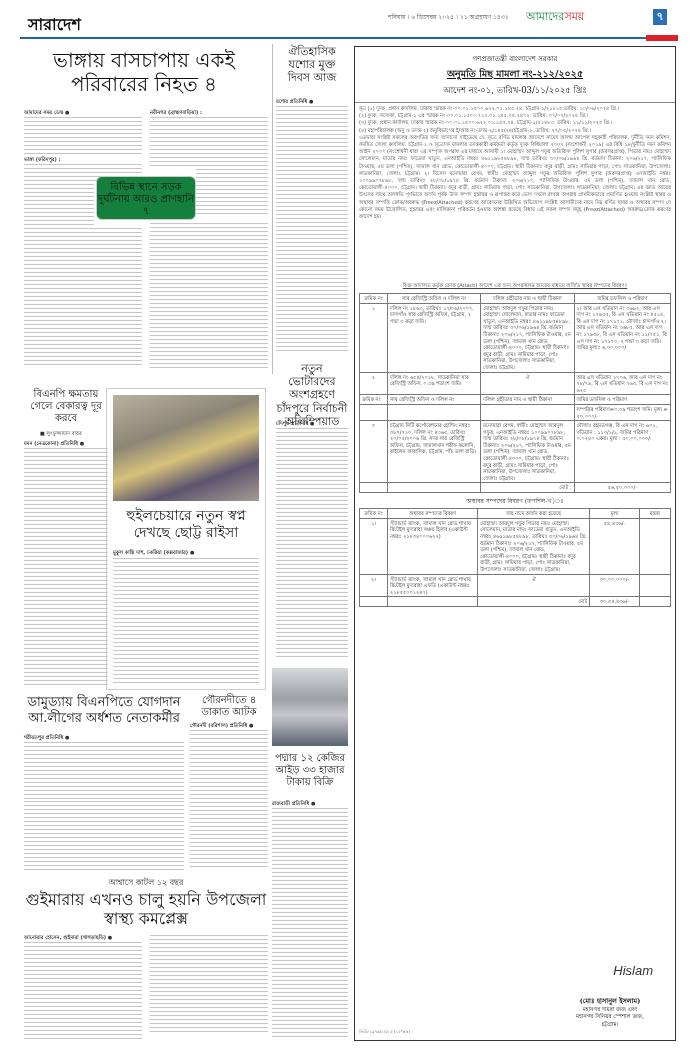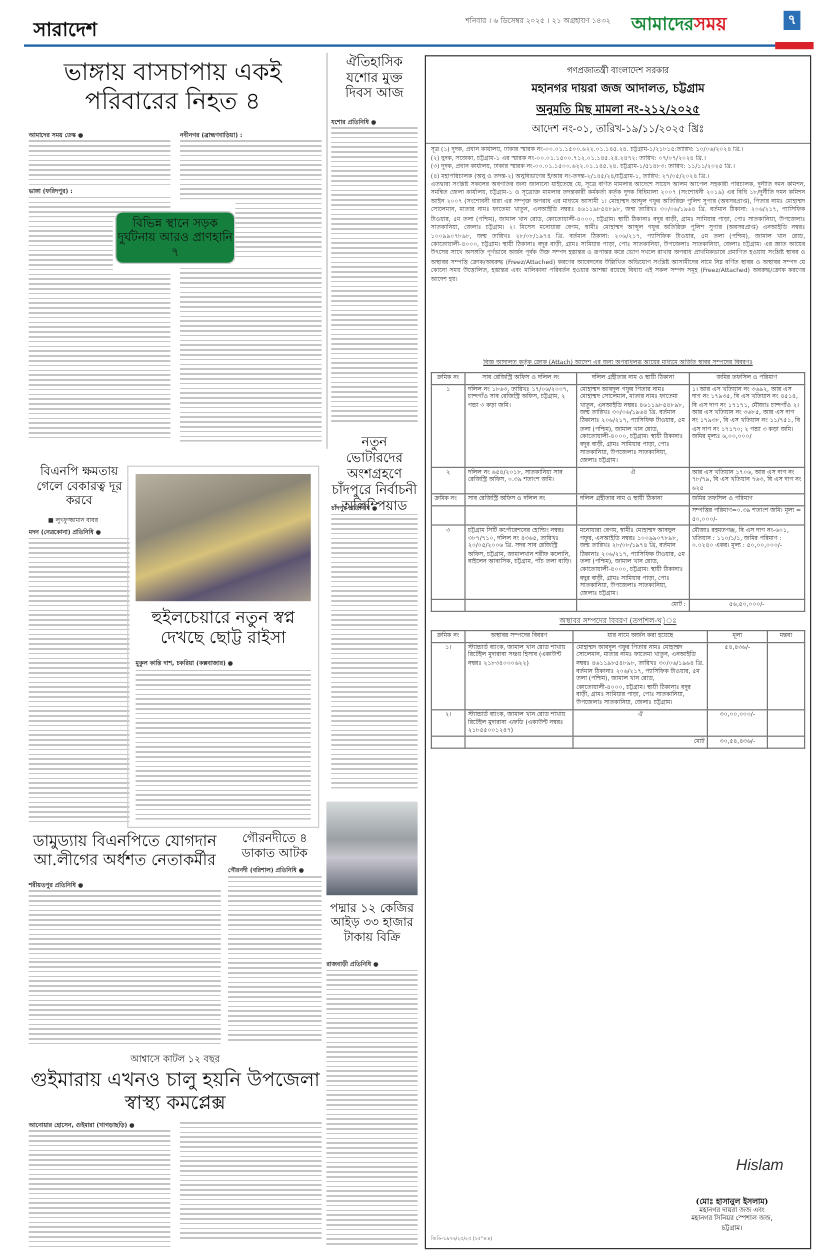--- a/index.html
+++ b/index.html
@@ -3,21 +3,21 @@
 <meta charset="utf-8">
 <style>
   * { box-sizing: border-box; margin: 0; padding: 0; }
   html, body { width: 700px; height: 1050px; background: #fff; overflow: hidden; }
   body { font-family: "DejaVu Sans", sans-serif; color: #222; position: relative; }
   .abs { position: absolute; }
   .header-left { left: 28px; top: 12px; font-family: "DejaVu Serif", serif; font-weight: bold; font-size: 16px; color: #111; text-align: right; }
   .header-rule { left: 20px; top: 37px; width: 656px; height: 2px; background: #2266aa; }
   .header-red { left: 646px; top: 35px; width: 32px; height: 6px; background: #d9222a; }
   .dateline { left: 388px; top: 12px; font-size: 6px; color: #555; }
-  .brand { left: 526px; top: 8px; font-family: "DejaVu Serif", serif; font-weight: bold; font-size: 15px; }
+  .brand { left: 526px; top: 8px; font-family: "DejaVu Serif", serif; font-weight: normal; font-size: 11px; }
   .brand .b1 { color: #1a8a3a; } .brand .b2 { color: #d9222a; }
   .pgno { left: 653px; top: 9px; width: 14px; height: 16px; background: #2b6fb6; color: #fff; font-size: 11px; font-weight: bold; text-align: center; line-height: 16px; }
   .headline { font-family: "DejaVu Serif", serif; color: #111; text-align: center; line-height: 1.2; }
   .body-text { font-size: 5px; line-height: 7.2px; color: #444; text-align: justify; overflow: hidden; }
   .filler { background: repeating-linear-gradient(#fff 0 1px, #bfbfbf 1px 2.4px, #fff 2.4px 4px); opacity: .9; }
   .sub { font-size: 5px; font-weight: bold; color: #333; }
   .box { border: 1px solid #ccc; border-radius: 6px; background: #15803d; }
   .photo { background: linear-gradient(160deg,#b9b1a1 0%,#8c8676 35%,#d7c27a 55%,#5c5470 75%,#a59c90 100%); }
   .photo2 { background: linear-gradient(180deg,#d6dadc 0%,#9aa0a5 40%,#c9c7cf 60%,#5a6470 100%); }
   .vrule { width: 1px; background: #bbb; }
@@ -92,23 +92,22 @@
 <div class="abs filler" style="left:272px;top:807px;width:76px;height:232px;"></div>
 
 <div class="abs headline" style="left:24px;top:878px;width:244px;font-size:8px;color:#333;">আশ্বাসে কাটল ১২ বছর</div>
 <div class="abs headline" style="left:24px;top:890px;width:244px;font-size:16px;">গুইমারায় এখনও চালু হয়নি উপজেলা স্বাস্থ্য কমপ্লেক্স</div>
 <div class="abs sub" style="left:24px;top:934px;">আনোয়ার হোসেন, গুইমারা (খাগড়াছড়ি) ●</div>
 <div class="abs filler" style="left:24px;top:941px;width:118px;height:100px;"></div>
 <div class="abs filler" style="left:150px;top:934px;width:118px;height:100px;"></div>
 
 <div class="abs notice">
   <div class="nt" style="font-size:7px;margin-top:6px;">গণপ্রজাতন্ত্রী বাংলাদেশ সরকার</div>
-  <div class="nt" style="font-size:9.5px;font-weight:bold;margin-top:2px;">মহানগর দায়রা জজ আদালত, চট্টগ্রাম</div>
   <div class="nt" style="font-size:9.5px;font-weight:bold;text-decoration:underline;margin-top:2px;">অনুমতি মিছ মামলা নং-২১২/২০২৫</div>
-  <div class="nt" style="font-size:8.5px;margin-top:2px;">আদেশ নং-০১, তারিখ-১৯/১১/২০২৫ খ্রিঃ</div>
+  <div class="nt" style="font-size:8.5px;margin-top:2px;">আদেশ নং-০১, তারিখ-03/১১/২০২৫ খ্রিঃ</div>
   <div style="border-top:0.6px solid #888;margin:4px 0 0;"></div>
   <div style="padding:2px 4px;">
     <div class="body-text">সূত্র (১) দুদক, প্রধান কার্যালয়, ঢাকার স্মারক নং-০০.০১.১৫০০.৬২২.০১.১৪৫.২৪. চট্টগ্রাম-১/২১৮১৫:তারিখ: ১০/০৬/২০২৪ খ্রি.।</div>
     <div class="body-text">(২) দুদক, সজেকা, চট্টগ্রাম-১ এর স্মারক নং-০০.০১.১৫০০.৭১২.০১.১৪৫.২৪.২৪৭২: তারিখ: ০৭/০৭/২০২৪ খ্রি.।</div>
     <div class="body-text">(৩) দুদক, প্রধান কার্যালয়, ঢাকার স্মারক নং-০০.০১.১৫০০.৬২২.০১.১৪৫.২৪. চট্টগ্রাম-১/৫১৪৮৩: তারিখ: ১১/১১/২০২৫ খ্রি.।</div>
     <div class="body-text">(৪) মহাপরিচালক (অনু ও তদন্ত-২) অনুবিভাগের ই/আর নং-তদন্ত-২/১৪৫/২৪/চট্টগ্রাম-১, তারিখ: ২৭/০৫/২০২৪ খ্রি.।</div>
     <div class="body-text" style="height:144px;">এতদ্বারা সংশ্লিষ্ট সকলের অবগতির জন্য জানানো যাইতেছে যে, সূত্রে বর্ণিত মামলার আদেশে সায়েদ আলম আপেল সহকারী পরিচালক, দুর্নীতি দমন কমিশন, সমন্বিত জেলা কার্যালয়, চট্টগ্রাম-১ ও সূত্রোক্ত মামলার তদন্তকারী কর্মকর্তা কর্তৃক দুদক বিধিমালা ২০০৭ (সংশোধনী ২০১৯) এর বিধি ১৮/দুর্নীতি দমন কমিশন আইন ২০০৭ (সংশোধনী ধারা এর সম্পৃক্ত অপরাধ এর মাধ্যমে আসামী ১। মোহাম্মদ আব্দুল গফুর অতিরিক্ত পুলিশ সুপার (অবসরপ্রাপ্ত), পিতার নামঃ মোহাম্মদ সোলেমান, মাতার নামঃ ফাতেমা খাতুন, এনআইডি নম্বরঃ ৪৬১১৯৮৫৪৮৯৮, জন্ম তারিখঃ ৩০/০৬/১৯৬৪ খ্রি. বর্তমান ঠিকানা: ২০৬/২১৭, প্যাসিফিক টাওয়ার, ৫ম তলা (পশ্চিম), জামাল খান রোড, কোতোয়ালী-৪০০০, চট্টগ্রাম। স্থায়ী ঠিকানাঃ বদুর বাড়ী, গ্রামঃ সামিয়ার পাড়া, পোঃ সাতকানিয়া, উপজেলাঃ সাতকানিয়া, জেলাঃ চট্টগ্রাম। ২। মিসেস মনোয়ারা বেগম, স্বামীঃ মোহাম্মদ আব্দুল গফুর অতিরিক্ত পুলিশ সুপার (অবসরপ্রাপ্ত) এনআইডি নম্বরঃ ১০০৯৯০৭৮৯৮, জন্ম তারিখঃ ২৮/০৮/১৯৭৪ খ্রি. বর্তমান ঠিকানা: ২০৬/২১৭, প্যাসিফিক টাওয়ার, ৫ম তলা (পশ্চিম), জামাল খান রোড, কোতোয়ালী-৪০০০, চট্টগ্রাম। স্থায়ী ঠিকানাঃ বদুর বাড়ী, গ্রামঃ সামিয়ার পাড়া, পোঃ সাতকানিয়া, উপজেলাঃ সাতকানিয়া, জেলাঃ চট্টগ্রাম। এর জ্ঞাত আয়ের উৎসের সাথে অসঙ্গতি পূর্ণভাবে অর্জন পূর্বক উক্ত সম্পদ হস্তান্তর ও রূপান্তর করে ভোগ দখলে রাখার অপরাধ প্রাথমিকভাবে প্রমাণিত হওয়ায় সংশ্লিষ্ট স্থাবর ও অস্থাবর সম্পত্তি ক্রোক/অবরুদ্ধ (Freez/Attached) করণের আবেদনের উল্লিখিত অভিযোগ সংশ্লিষ্ট আসামীদের নামে নিম্ন বর্ণিত স্থাবর ও অস্থাবর সম্পদ যে কোনো সময় উত্তোলিত, হস্তান্তর এবং মালিকানা পরিবর্তন হওয়ার আশঙ্কা রয়েছে বিধায় এই সকল সম্পদ সমূহ (Freez/Attached) অবরুদ্ধ/ক্রোক করণের আদেশ হয়।</div>
     <div class="body-text" style="text-align:center;text-decoration:underline;margin:4px 0;">বিজ্ঞ আদালত কর্তৃক ক্রোক (Attach) আদেশ এর জন্য অপরাধলব্ধ আয়ের মাধ্যমে অর্জিত স্থাবর সম্পদের বিবরণঃ</div>
     <table class="lt">
       <colgroup>

